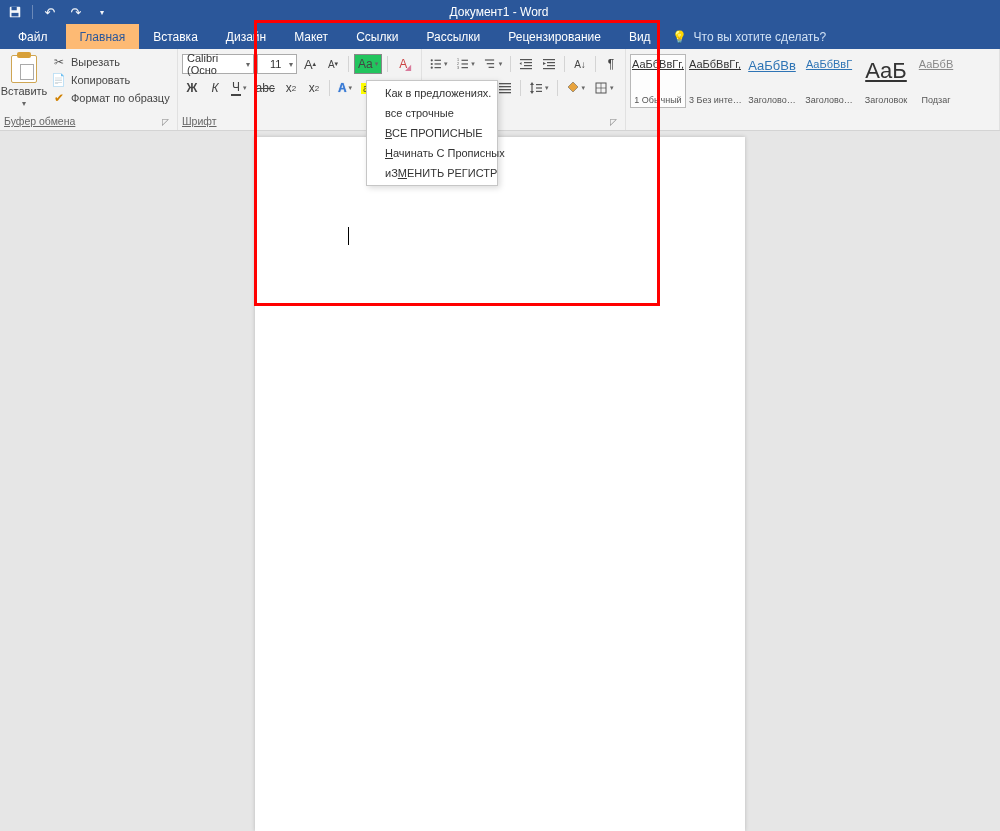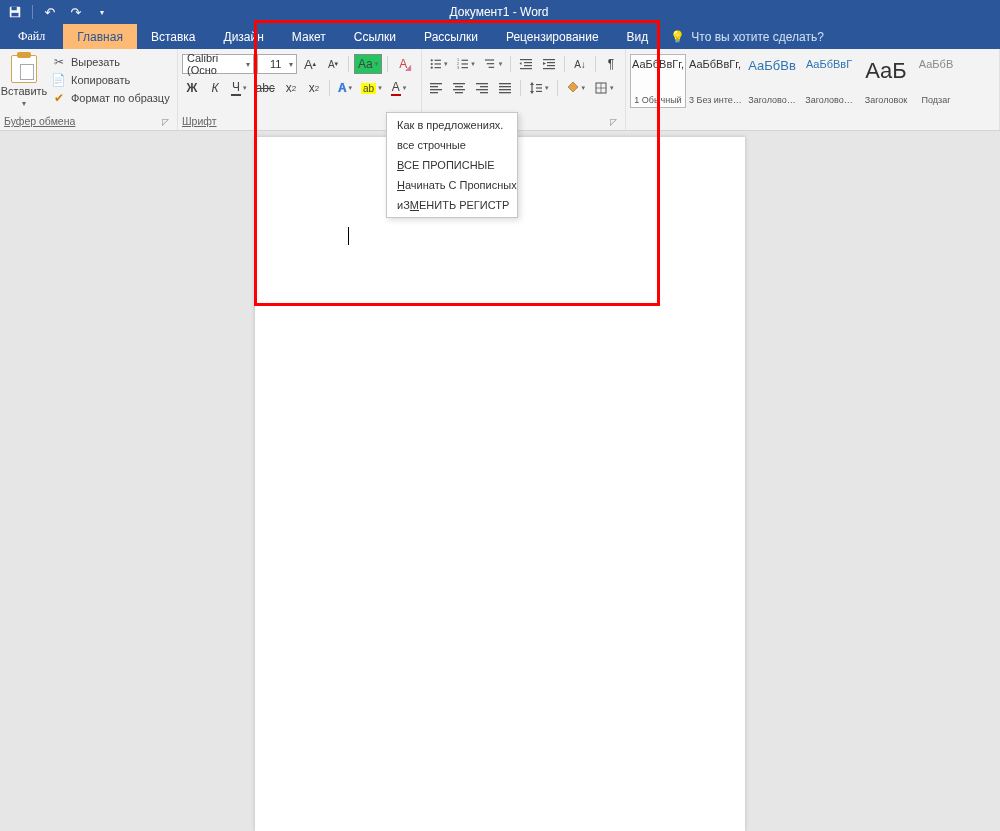--- a/index.html
+++ b/index.html
@@ -9,21 +9,21 @@
 .titlebar { height: 24px; background: #2b579a; display: flex; align-items: center; color: #fff; font-size: 11px; position: relative; }
 .qat { display: flex; align-items: center; gap: 8px; padding: 0 6px; }
 .qat .icon { width: 18px; height: 18px; display: flex; align-items: center; justify-content: center; font-size: 13px; opacity: 0.95; }
 .qat .sep { width: 1px; height: 14px; background: rgba(255,255,255,0.3); }
 .titlebar-center { position: absolute; left: 0; right: 2px; text-align: center; pointer-events: none; font-size: 12px; }
 
 
 .tabstrip { height: 25px; background: #2b579a; display: flex; align-items: stretch; padding-left: 0; color: #fff; font-size: 12px; }
 .tab { padding: 0 14px; display: flex; align-items: center; cursor: pointer; }
 .tab.active { background: #fdba74; color: #2b579a; }
-.tab.file { padding: 0 18px; font-family: Liberation Serif, serif; }
+.tab.file { padding: 0 18px; }
 .tellme { display: flex; align-items: center; gap: 6px; color: #cfe0f4; padding-left: 8px; font-size: 12px; }
 .tellme .bulb { font-size: 12px; }
 
 
 .ribbon { height: 82px; background: #f3f3f3; border-bottom: 1px solid #d4d4d4; display: flex; }
 .group { border-right: 1px solid #e1e1e1; display: flex; flex-direction: column; justify-content: space-between; padding: 2px 4px 0 4px; position: relative; }
 .group-body { display: flex; gap: 4px; align-items: flex-start; flex: 1; }
 .group-label { font-size: 10.5px; color: #666; padding: 2px 0 3px 0; position: relative; text-decoration: underline; }
 .group-label .dlaunch { position: absolute; right: 4px; bottom: 3px; font-size: 9px; color: #888; }
 
@@ -51,27 +51,27 @@
 .vline { width: 1px; height: 16px; background: #d4d4d4; margin: 0 2px; }
 
 
 .para-rows { display: flex; flex-direction: column; gap: 4px; padding-top: 3px; }
 
 
 .styles-group { flex: 1; }
 .styles-gal { display: flex; gap: 1px; padding-top: 3px; align-items: flex-start; }
 .styleitem { width: 56px; height: 54px; border: 1px solid transparent; display: flex; flex-direction: column; align-items: center; justify-content: space-between; padding: 3px 1px 2px 1px; cursor: pointer; }
 .styleitem.sel { border: 1px solid #b8b8b8; background: #fdfdfd; }
-.styleitem .sample { font-size: 11px; color: #333; }
+.styleitem .sample { font-size: 11px; color: #333; text-decoration: underline; }
 .styleitem .sample.h { color: #2e74b5; }
 .styleitem .sample.big { font-size: 22px; color: #333; font-weight: 300; }
 .styleitem .sname { font-size: 9px; color: #555; text-align: center; white-space: nowrap; overflow: hidden; width: 100%; }
 
 
-.dropdown { position: absolute; left: 386px; top: 80px; width: 132px; background: #fff; border: 1px solid #c6c6c6; box-shadow: 2px 2px 6px rgba(0,0,0,0.15); z-index: 20; padding: 2px 0; margin-top: 32px; }
+.dropdown { position: absolute; left: 366px; top: 80px; width: 132px; background: #fff; border: 1px solid #c6c6c6; box-shadow: 2px 2px 6px rgba(0,0,0,0.15); z-index: 20; padding: 2px 8px; }
 .dropdown .mi { font-size: 11px; color: #333; padding: 4px 10px; cursor: pointer; white-space: nowrap; }
 .dropdown .mi .u { text-decoration: underline; }
 
 
 .docarea { position: absolute; top: 131px; left: 0; right: 0; bottom: 0; background: #e6e6e6; display: flex; justify-content: center; }
 .page { margin-top: 6px; width: 490px; min-height: 694px; background: #fff; box-shadow: 0 0 4px rgba(0,0,0,0.2); position: relative; }
 .cursor { position: absolute; left: 93px; top: 90px; width: 1px; height: 18px; background: #000; }
 
 
 .redbox { position: absolute; left: 254px; top: 20px; width: 406px; height: 286px; border: 3px solid #ff0000; z-index: 30; pointer-events: none; }

